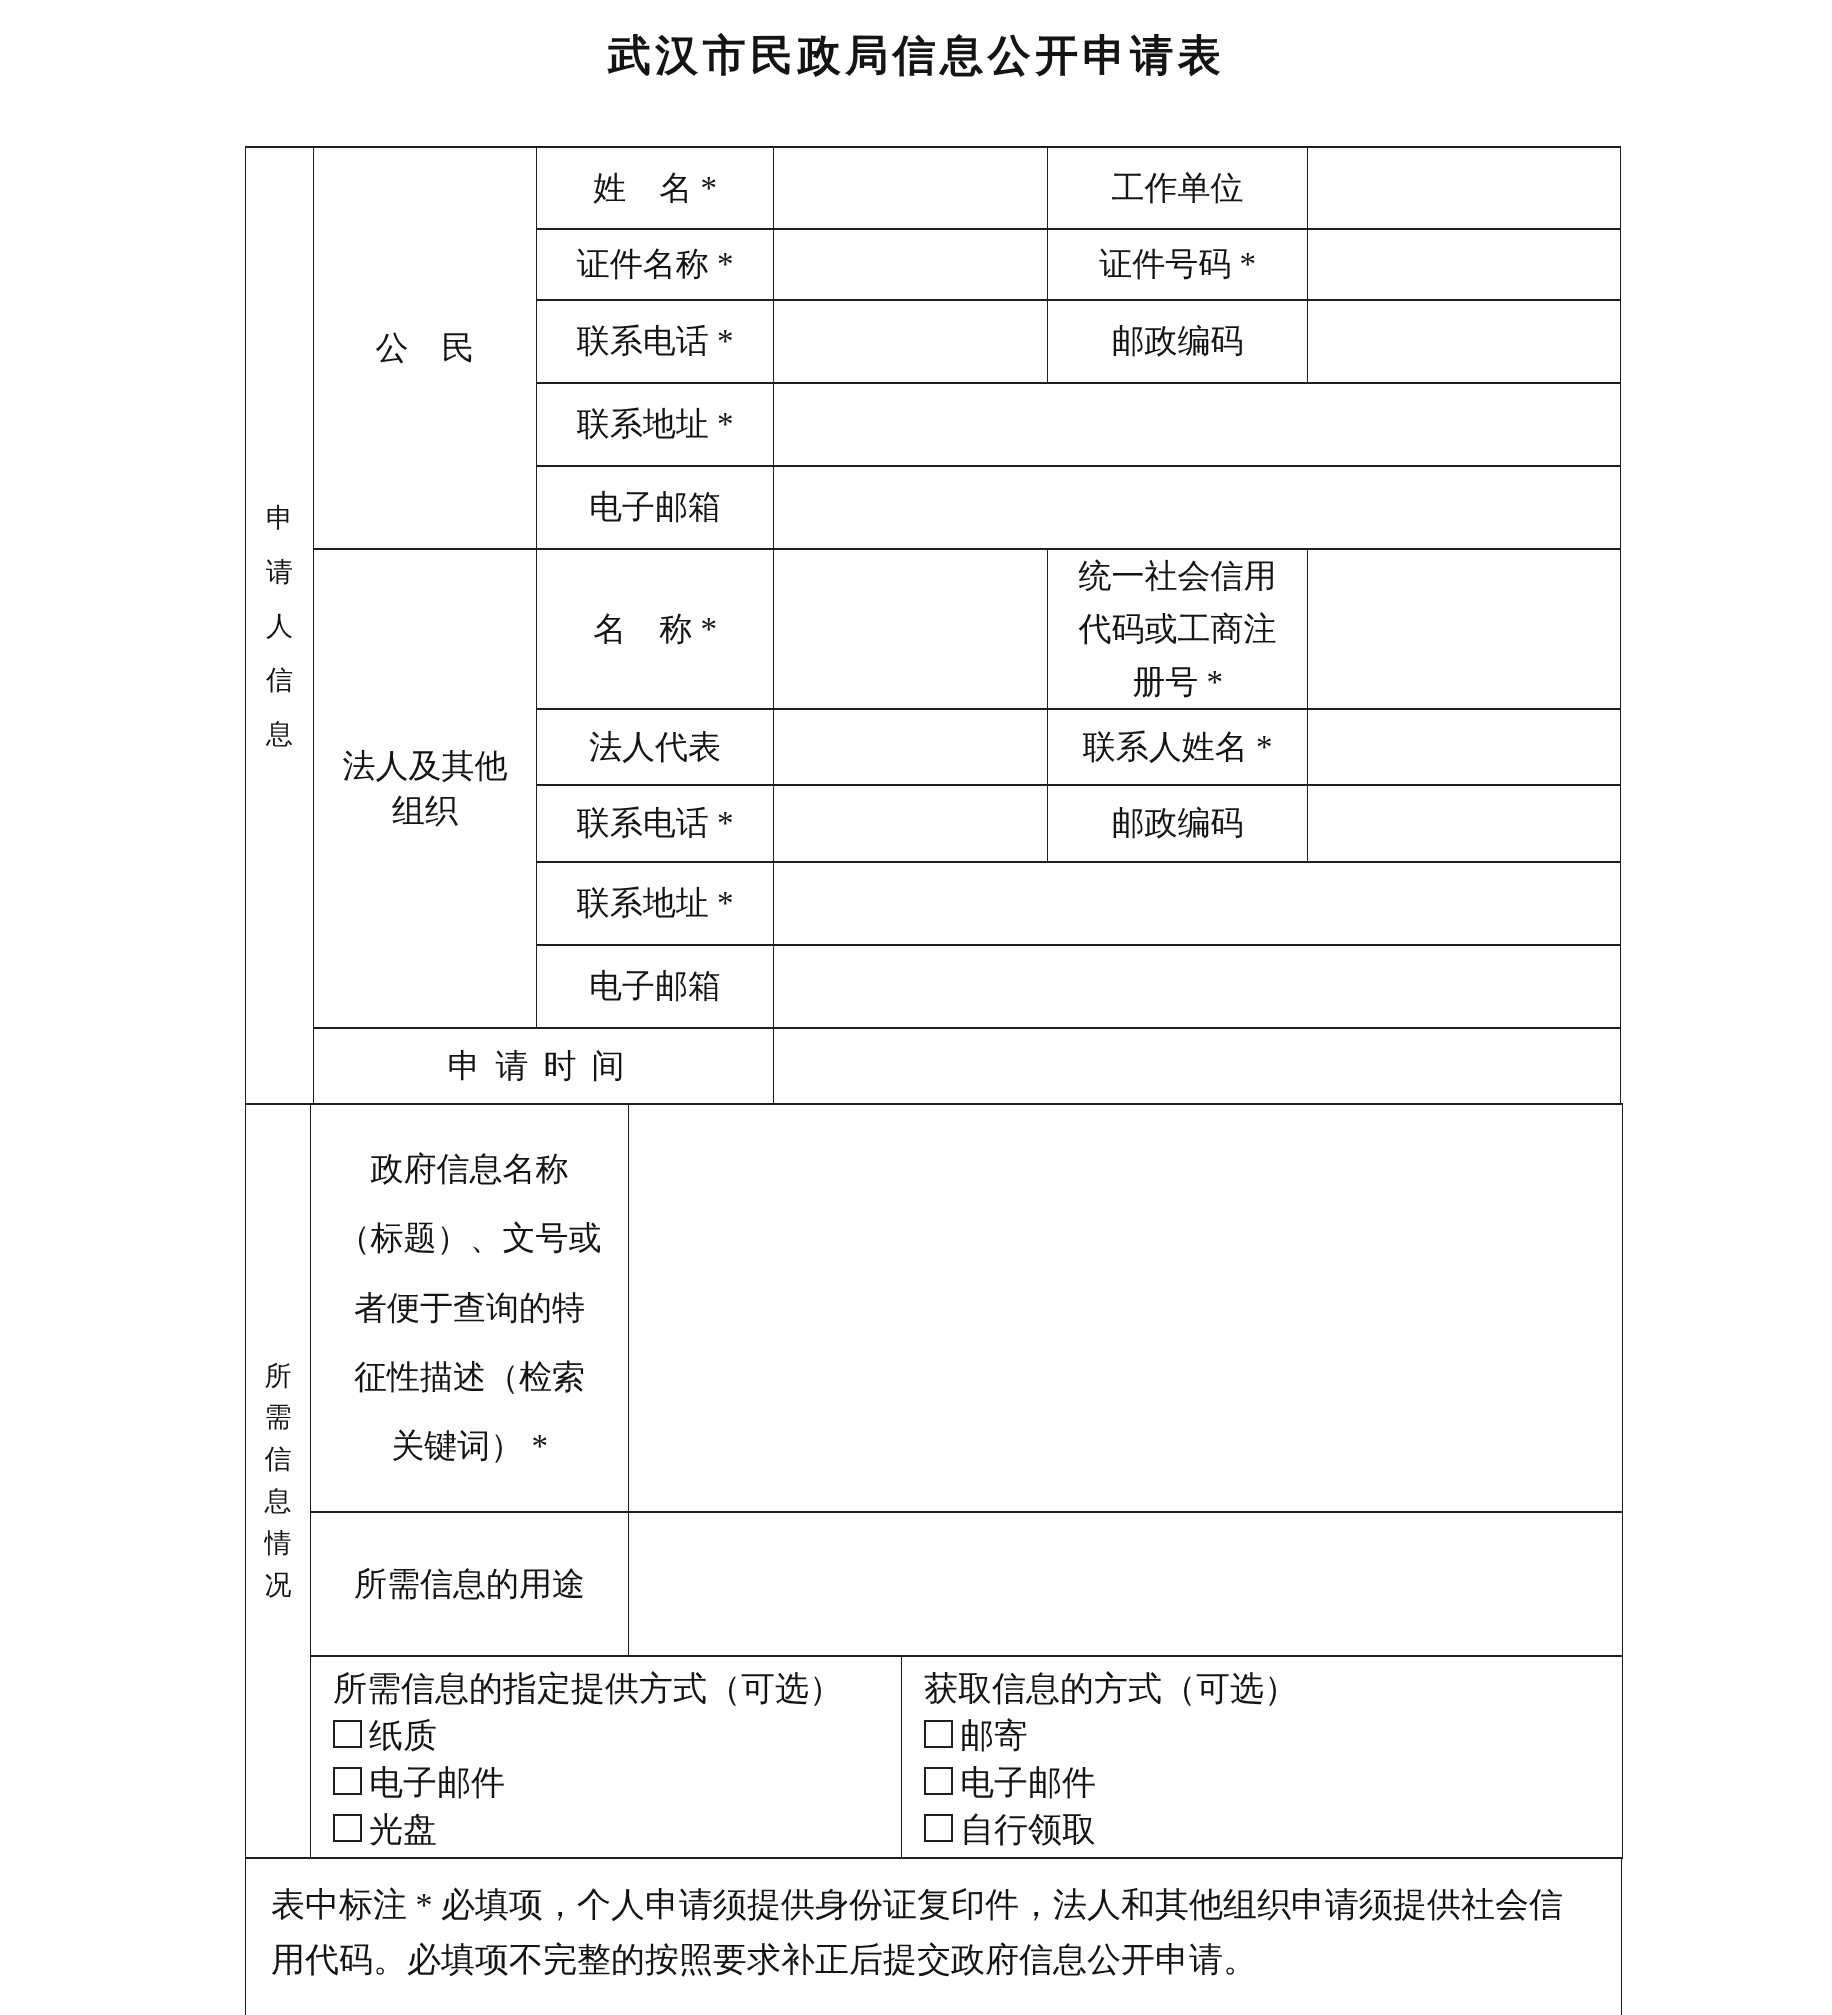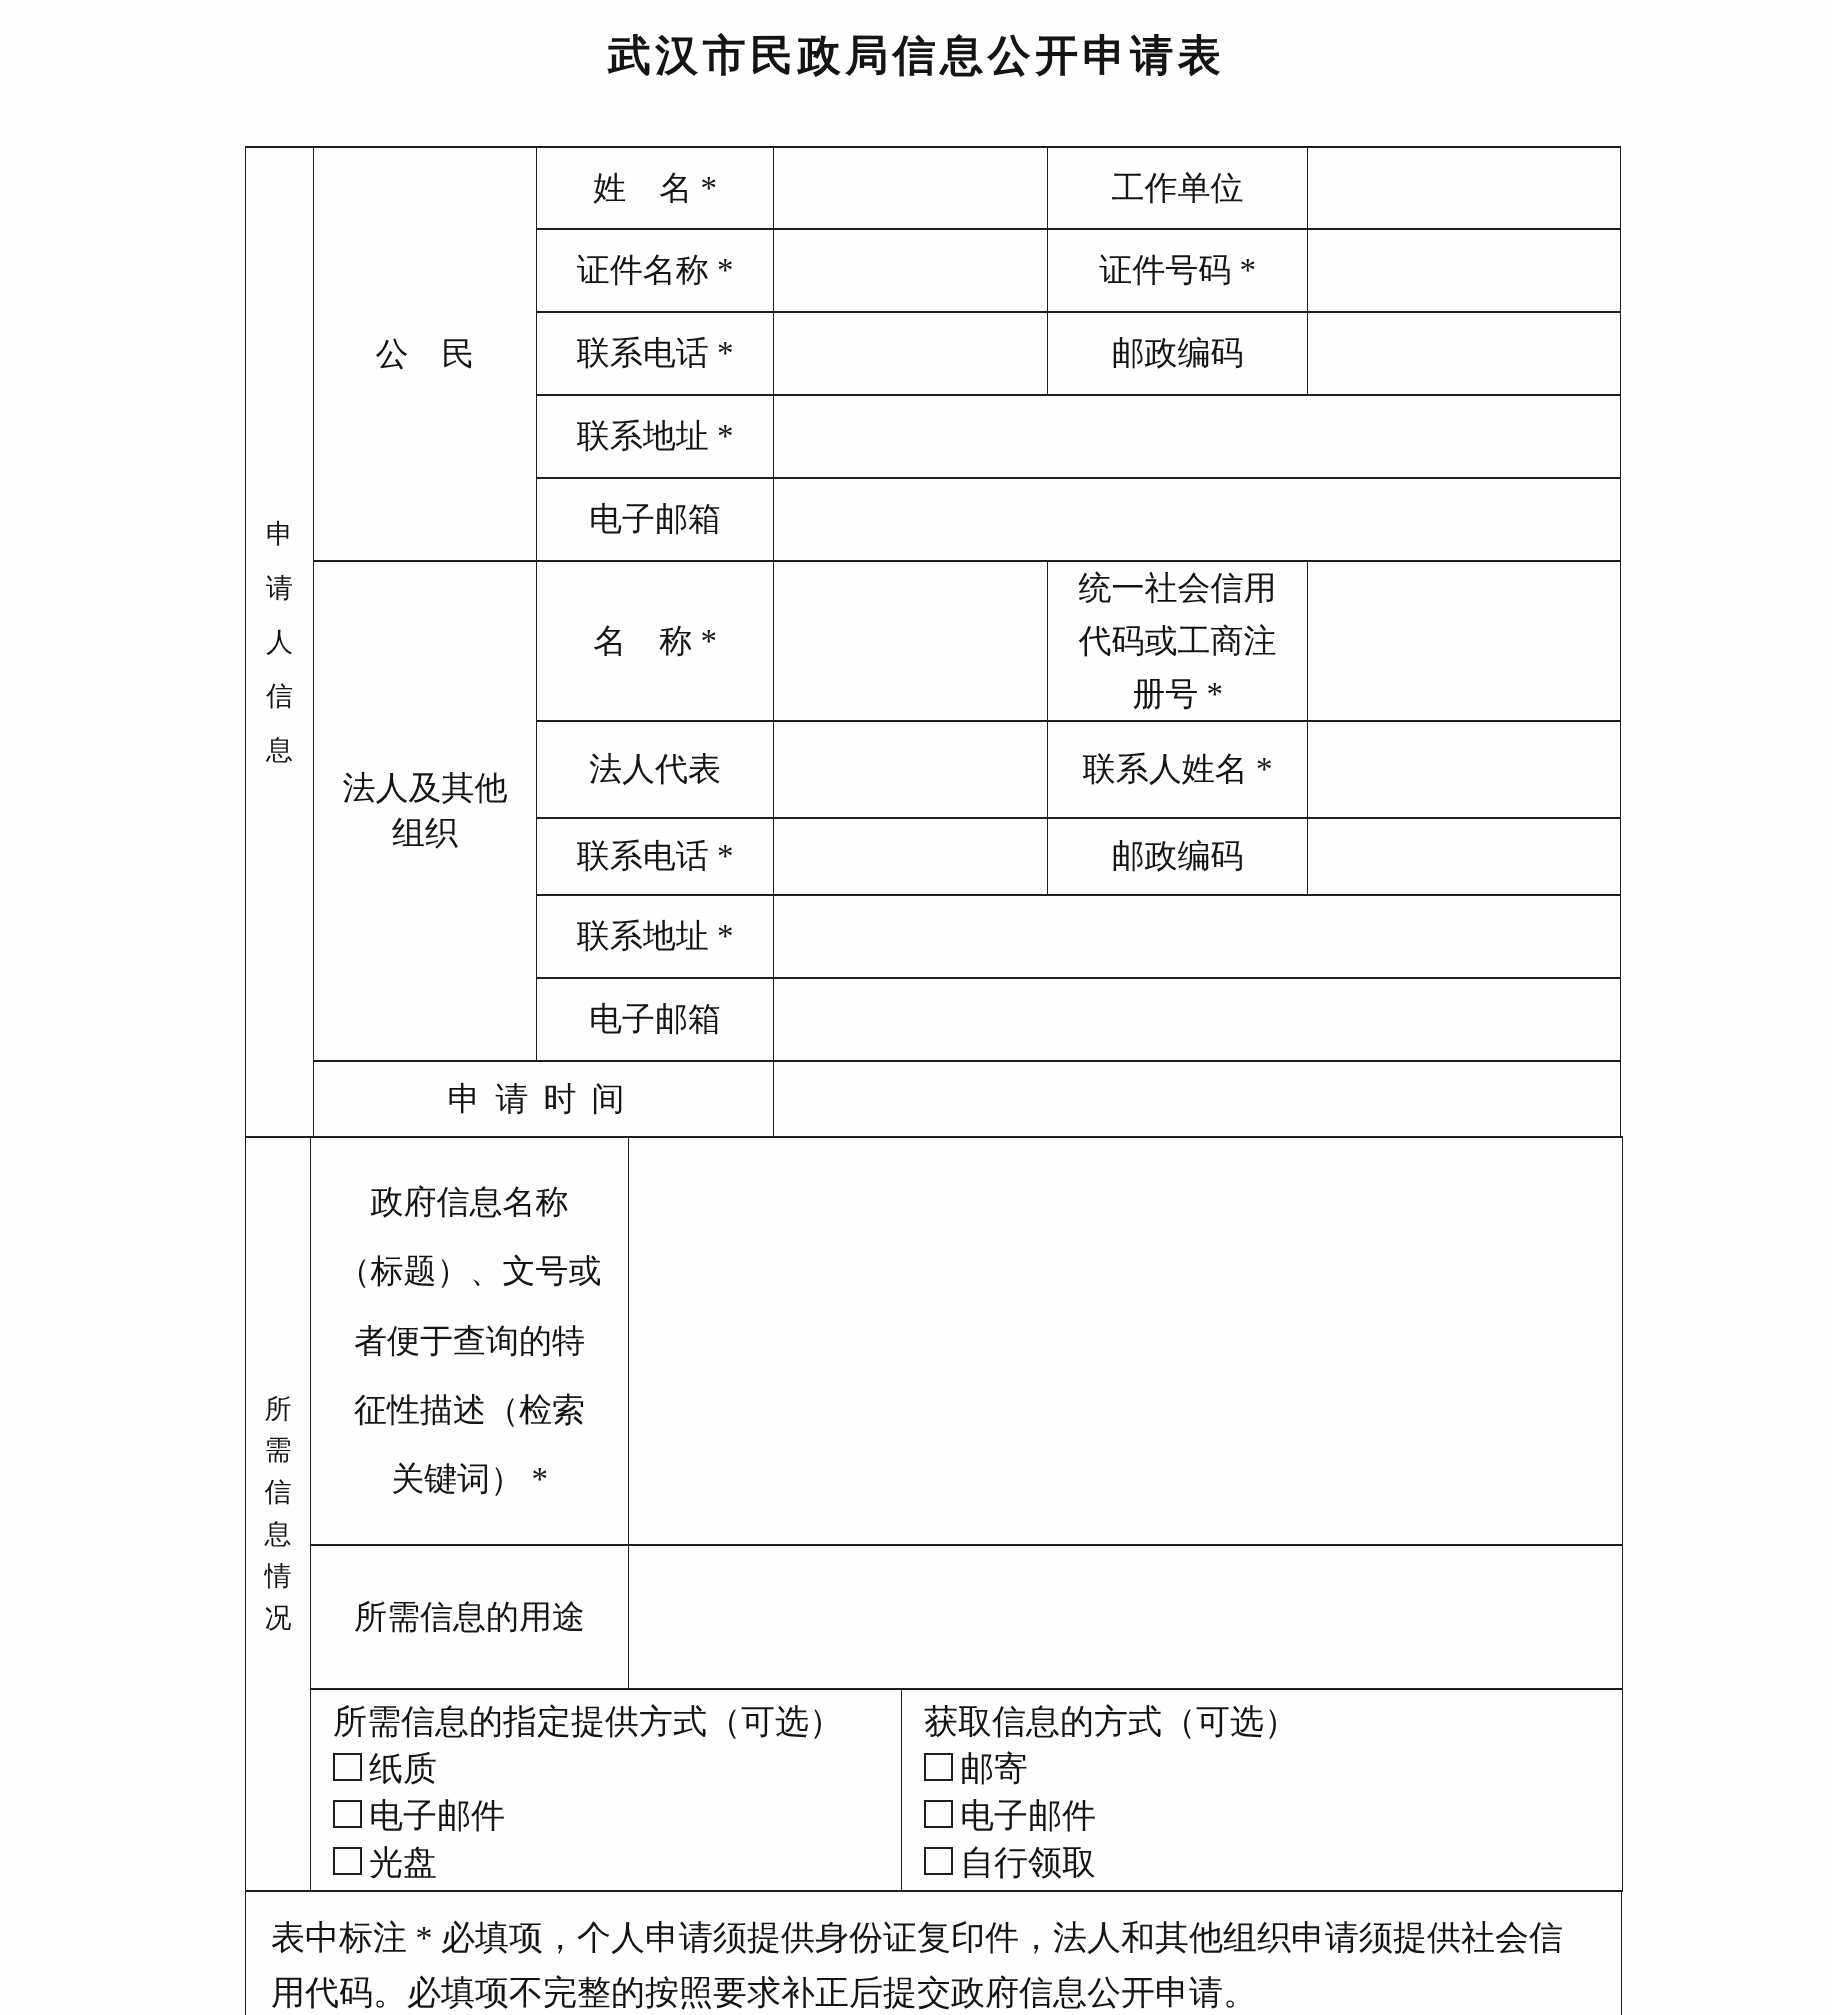--- a/index.html
+++ b/index.html
@@ -114,21 +114,21 @@
       </colgroup>
       <tbody>
           <tr style="height:82px">
         <td class="sec sec-applicant" rowspan="11">申请人信息</td>
         <td class="lbl" rowspan="5">公　民</td>
         <td class="lbl">姓　名 *</td>
         <td class="inp"></td>
         <td class="lbl">工作单位</td>
         <td class="inp"></td>
       </tr>
-      <tr style="height:83px">
+      <tr style="height:71px">
         <td class="lbl">证件名称 *</td>
         <td class="inp"></td>
         <td class="lbl">证件号码 *</td>
         <td class="inp"></td>
       </tr>
       <tr style="height:83px">
         <td class="lbl">联系电话 *</td>
         <td class="inp"></td>
         <td class="lbl">邮政编码</td>
         <td class="inp"></td>
@@ -143,21 +143,21 @@
       </tr>
       <tr style="height:145px">
         <td class="lbl" rowspan="5">法人及其他组织</td>
         <td class="lbl">名　称 *</td>
         <td class="inp"></td>
         <td class="lbl lines mid-lines">统一社会信用
 代码或工商注
 册号 *</td>
         <td class="inp"></td>
       </tr>
-      <tr style="height:97px">
+      <tr style="height:76px">
         <td class="lbl">法人代表</td>
         <td class="inp"></td>
         <td class="lbl">联系人姓名 *</td>
         <td class="inp"></td>
       </tr>
       <tr style="height:77px">
         <td class="lbl">联系电话 *</td>
         <td class="inp"></td>
         <td class="lbl">邮政编码</td>
         <td class="inp"></td>

